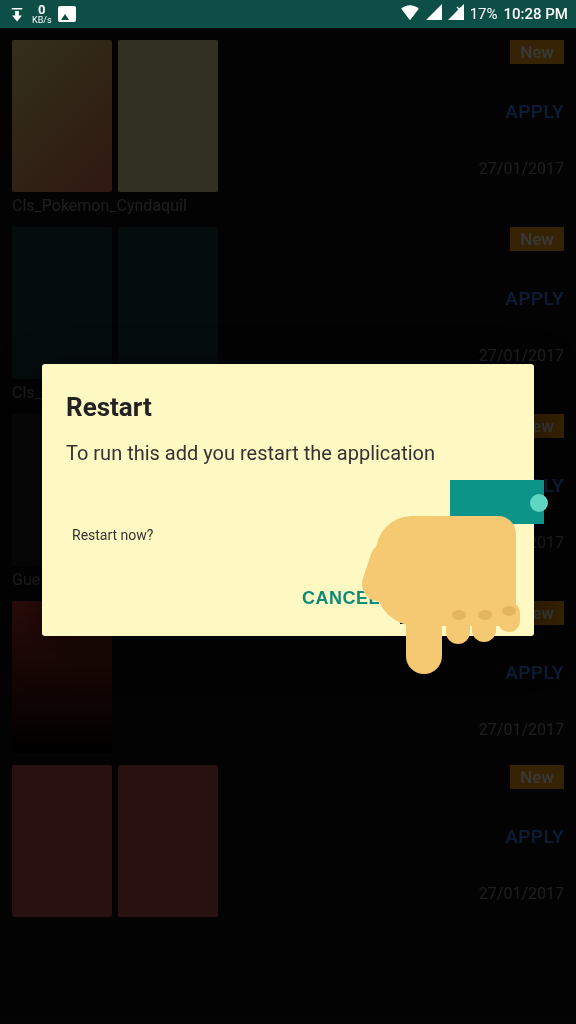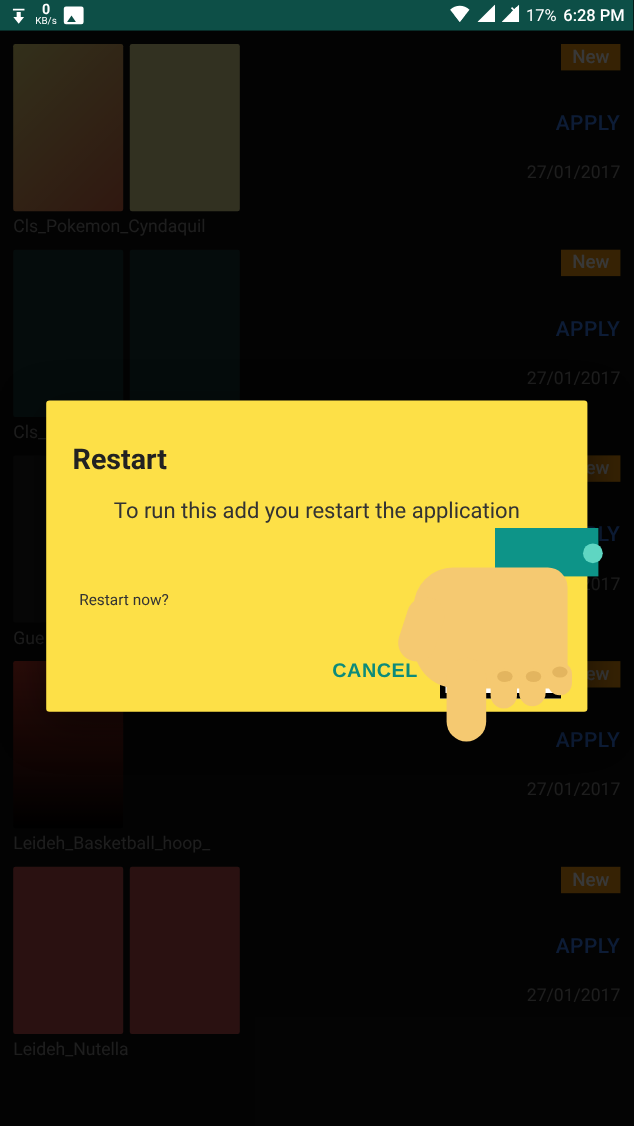--- a/index.html
+++ b/index.html
@@ -98,46 +98,45 @@
     .apply-btn {
       color: #3b82f6;
       font-size: 19px;
       font-weight: 500;
       letter-spacing: 0.5px;
       margin-top: 12px;
     }
     .theme-date {
       color: #888;
       font-size: 16px;
-      margin-top: 0;
+      margin-top: 12px;
     }
 
     .dialog {
       position: absolute;
       left: 42px;
       right: 42px;
       top: 336px;
-      background: #fde047;
+      background: #fef9c3;
       border-radius: 3px;
-      padding: 39px 24px 12px 24px;
+      padding: 28px 24px 12px 24px;
       z-index: 10;
       box-shadow: 0 10px 40px rgba(0,0,0,0.5);
     }
     .dialog-title {
       font-size: 26px;
       font-weight: 700;
       color: #222;
       margin-bottom: 18px;
     }
     .dialog-message {
       font-size: 20px;
       color: #333;
       line-height: 1.35;
       margin-bottom: 60px;
-      text-align: center;
     }
     .dialog-question {
       font-size: 14px;
       color: #333;
       margin-bottom: 30px;
       margin-left: 6px;
     }
     .dialog-buttons {
       display: flex;
       justify-content: flex-end;
@@ -247,21 +246,21 @@
           <path fill="#fff" d="M0 16L16 0v16z"></path>
         </svg>
     </span>
     <span class="cell-icon">
       <svg width="16" height="16" viewBox="0 0 16 16">
           <path fill="#fff" d="M0 16L16 0v16z"></path>
           <path stroke="#fff" stroke-width="1.5" d="M9 3l5 5M14 3l-5 5"></path>
         </svg>
     </span>
     <span class="battery-text">17%</span>
-    <span class="time-text">6:28 PM</span>
+    <span class="time-text">10:28 PM</span>
   </div>
 </div>
 
 <div class="content">
   <div class="theme-list">
 
     <div class="theme-item">
       <div class="theme-thumbs">
         <div class="thumb thumb-a1"></div>
         <div class="thumb thumb-a2"></div>
@@ -298,34 +297,32 @@
         <div class="apply-btn">APPLY</div>
         <div class="theme-date">27/01/2017</div>
       </div>
     </div>
 
     <div class="theme-item">
       <div class="theme-thumbs">
         <div class="thumb thumb-d1"></div>
         <div class="thumb thumb-d2"></div>
       </div>
-      <div class="theme-title">Leideh_Basketball_hoop_</div>
       <div class="theme-side">
         <div class="new-badge">ew</div>
         <div class="apply-btn">APPLY</div>
         <div class="theme-date">27/01/2017</div>
       </div>
     </div>
 
     <div class="theme-item">
       <div class="theme-thumbs">
         <div class="thumb thumb-e1"></div>
         <div class="thumb thumb-e2"></div>
       </div>
-      <div class="theme-title">Leideh_Nutella</div>
       <div class="theme-side">
         <div class="new-badge">New</div>
         <div class="apply-btn">APPLY</div>
         <div class="theme-date">27/01/2017</div>
       </div>
     </div>
 
   </div>
 
   <div class="overlay"></div>

